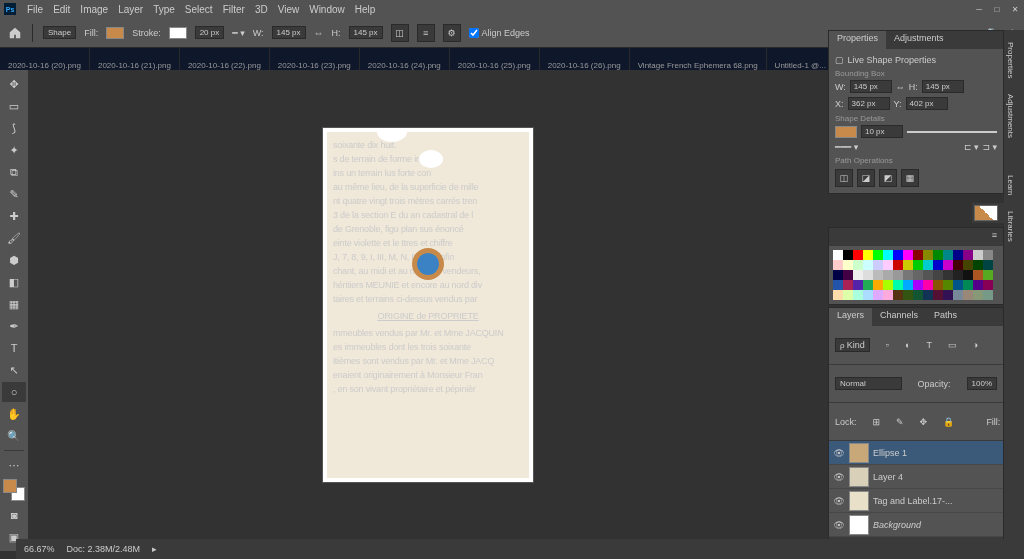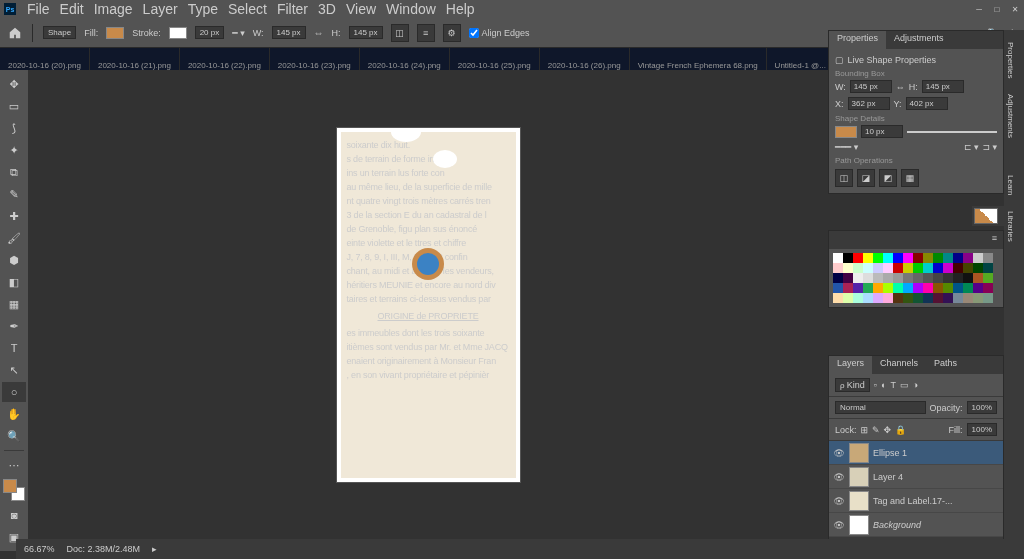--- a/index.html
+++ b/index.html
@@ -1,39 +1,39 @@
 <!DOCTYPE html>
 <html><head>
 <meta charset="utf-8">
 <style>
 *{margin:0;padding:0;box-sizing:border-box;font-family:'Segoe UI',Tahoma,sans-serif;font-size:9px;color:#ccc;user-select:none}
 body{background:#323232;width:1024px;height:559px;overflow:hidden;position:relative}
 .menubar{height:18px;background:#535353;display:flex;align-items:center;padding:0 4px;position:relative}
 .ps-logo{width:12px;height:12px;background:#001e36;color:#31a8ff;display:flex;align-items:center;justify-content:center;font-size:7px;font-weight:bold;margin-right:6px}
-.menu-item{padding:0 5px;font-size:14px;cursor:pointer}
+.menu-item{padding:0 5px;font-size:10px;cursor:pointer}
 .win-controls{position:absolute;right:4px;display:flex;gap:8px}
 .win-btn{width:10px;height:10px;display:flex;align-items:center;justify-content:center;font-size:8px}
 .optbar{height:30px;background:#535353;display:flex;align-items:center;padding:0 8px;gap:8px;border-bottom:1px solid #2a2a2a}
 .home-icon{width:14px;height:14px}
 .opt-label{font-size:9px;color:#ccc}
 .opt-field{background:#3a3a3a;border:1px solid #2a2a2a;padding:1px 4px;font-size:8px;min-width:28px;display:inline-block}
 .opt-swatch{width:18px;height:12px;border:1px solid #888}
 .opt-sep{width:1px;height:18px;background:#2a2a2a;margin:0 2px}
 .share-icons{position:absolute;right:8px;display:flex;gap:10px}
 .tabbar{height:36px;background:#0f172a;display:flex;align-items:stretch;overflow:hidden;border-bottom:1px solid #1a1a1a}
 .tab{padding:0 8px;display:flex;align-items:center;font-size:8px;color:#999;border-right:1px solid #2a2a2a;white-space:nowrap;cursor:pointer}
 .toolbar{position:absolute;left:0;top:70px;width:28px;background:#535353;display:flex;flex-direction:column;padding:4px 0;gap:2px}
 .tool{width:24px;height:20px;margin:0 auto;display:flex;align-items:center;justify-content:center;cursor:pointer;font-size:11px}
 .tool.active{background:#3a3a3a}
 .tool-sep{height:1px;background:#3a3a3a;margin:2px 4px}
 .tool-colors{width:22px;height:22px;margin:2px auto;position:relative}
 .fg-color{width:14px;height:14px;background:#c88a4a;border:1px solid #888;position:absolute;top:0;left:0}
 .bg-color{width:14px;height:14px;background:#fff;border:1px solid #888;position:absolute;bottom:0;right:0}
 .canvas-area{position:absolute;left:28px;top:70px;right:196px;bottom:20px;background:#323232;display:flex;align-items:center;justify-content:center}
-.doc{width:183px;height:354px;background:#fff;padding:4px;position:relative;box-shadow:0 0 0 1px #555}
+.doc{width:210px;height:354px;background:#fff;padding:4px;position:relative;box-shadow:0 0 0 1px #555}
 .paper{width:100%;height:100%;background:#f0e8d8;position:relative;font-family:'Courier New',monospace;color:#5a4a3a;padding:6px;overflow:hidden}
 .paper-line{font-size:9px;line-height:14px;letter-spacing:-0.2px;white-space:nowrap}
 .paper-title{text-decoration:underline;text-align:center;margin:3px 0}
 .torn{position:absolute;background:#fff;border-radius:50%}
 .circle-out{position:absolute;width:32px;height:32px;background:#c88a4a;border-radius:50%;left:50%;top:132px;transform:translate(-50%,-50%)}
 .circle-in{position:absolute;width:22px;height:22px;background:#3b82c4;border-radius:50%;left:50%;top:132px;transform:translate(-50%,-50%)}
 .right-panels{position:absolute;right:0;top:30px;width:196px;bottom:0;display:flex}
 .panel-strip{width:20px;background:#3a3a3a;display:flex;flex-direction:column;padding-top:4px}
 .strip-tab{writing-mode:vertical-lr;font-size:8px;padding:8px 2px;cursor:pointer}
 .panel-col{width:176px;display:flex;flex-direction:column}
@@ -43,21 +43,21 @@
 .panel-tab.active{background:#535353}
 .panel-body{padding:6px;font-size:8px}
 .prop-row{display:flex;align-items:center;gap:4px;margin-bottom:4px}
 .prop-input{background:#3a3a3a;border:1px solid #2a2a2a;padding:1px 3px;width:42px;font-size:8px}
 .prop-section{color:#999;font-size:8px;margin:4px 0 2px}
 .path-ops{display:flex;gap:4px;margin-top:4px}
 .path-btn{width:18px;height:18px;background:#3a3a3a;border:1px solid #2a2a2a;display:flex;align-items:center;justify-content:center}
 .swatches-grid{display:grid;grid-template-columns:repeat(16,10px);gap:0;padding:4px}
 .sw{width:10px;height:10px}
 .layers-body{padding:0}
-.layer-ctrl{padding:4px 6px;display:flex;gap:4px;align-items:center;border-bottom:1px solid #3a3a3a}
+.layer-ctrl{padding:12px 6px;display:flex;gap:16px;align-items:center;border-bottom:1px solid #3a3a3a}
 .layer-sel{background:#3a3a3a;border:1px solid #2a2a2a;padding:1px 4px;font-size:8px}
 .layer-row{display:flex;align-items:center;height:24px;padding:0 4px;gap:4px;border-bottom:1px solid #474747}
 .layer-row.selected{background:#3b5a7a}
 .layer-eye{width:12px;text-align:center}
 .layer-thumb{width:20px;height:20px;background:#888;border:1px solid #888}
 .layer-name{font-size:9px;font-style:italic}
 .layer-footer{display:flex;justify-content:flex-end;gap:6px;padding:4px 6px;background:#3a3a3a}
 .statusbar{position:absolute;bottom:0;left:16px;right:0;height:20px;background:#3a3a3a;display:flex;align-items:center;padding:0 8px;font-size:8px;color:#999}
 </style>
 </head>
@@ -170,20 +170,21 @@
           <div class="paper-line">3 de la section E du   an cadastral de l</div>
           <div class="paper-line"> de Grenoble, figu     plan sus énoncé</div>
           <div class="paper-line"> einte violette et le    ttres et chiffre</div>
           <div class="paper-line"> J, 7, 8, 9, I, III, M, N, IV et confin</div>
           <div class="paper-line">chant, au midi et au nord les vendeurs,</div>
           <div class="paper-line"> héritiers MEUNIE et encore au nord div</div>
           <div class="paper-line"> taires et terrains ci-dessus vendus par</div>
         </div>
       <div class="paper-line paper-title">ORIGINE de PROPRIETE</div>
       <div id="lines2">
+          <div class="paper-line">mmeubles vendus par Mr. et Mme  JACQUIN</div>
           <div class="paper-line">es immeubles dont les    trois  soixante</div>
           <div class="paper-line">itièmes sont vendus par Mr. et Mme JACQ</div>
           <div class="paper-line">enaient originairement à Monsieur  Fran</div>
           <div class="paper-line">, en son vivant propriétaire et pépinièr</div>
         </div>
       <div class="circle-out"></div>
       <div class="circle-in"></div>
     </div>
   </div>
 </div>

